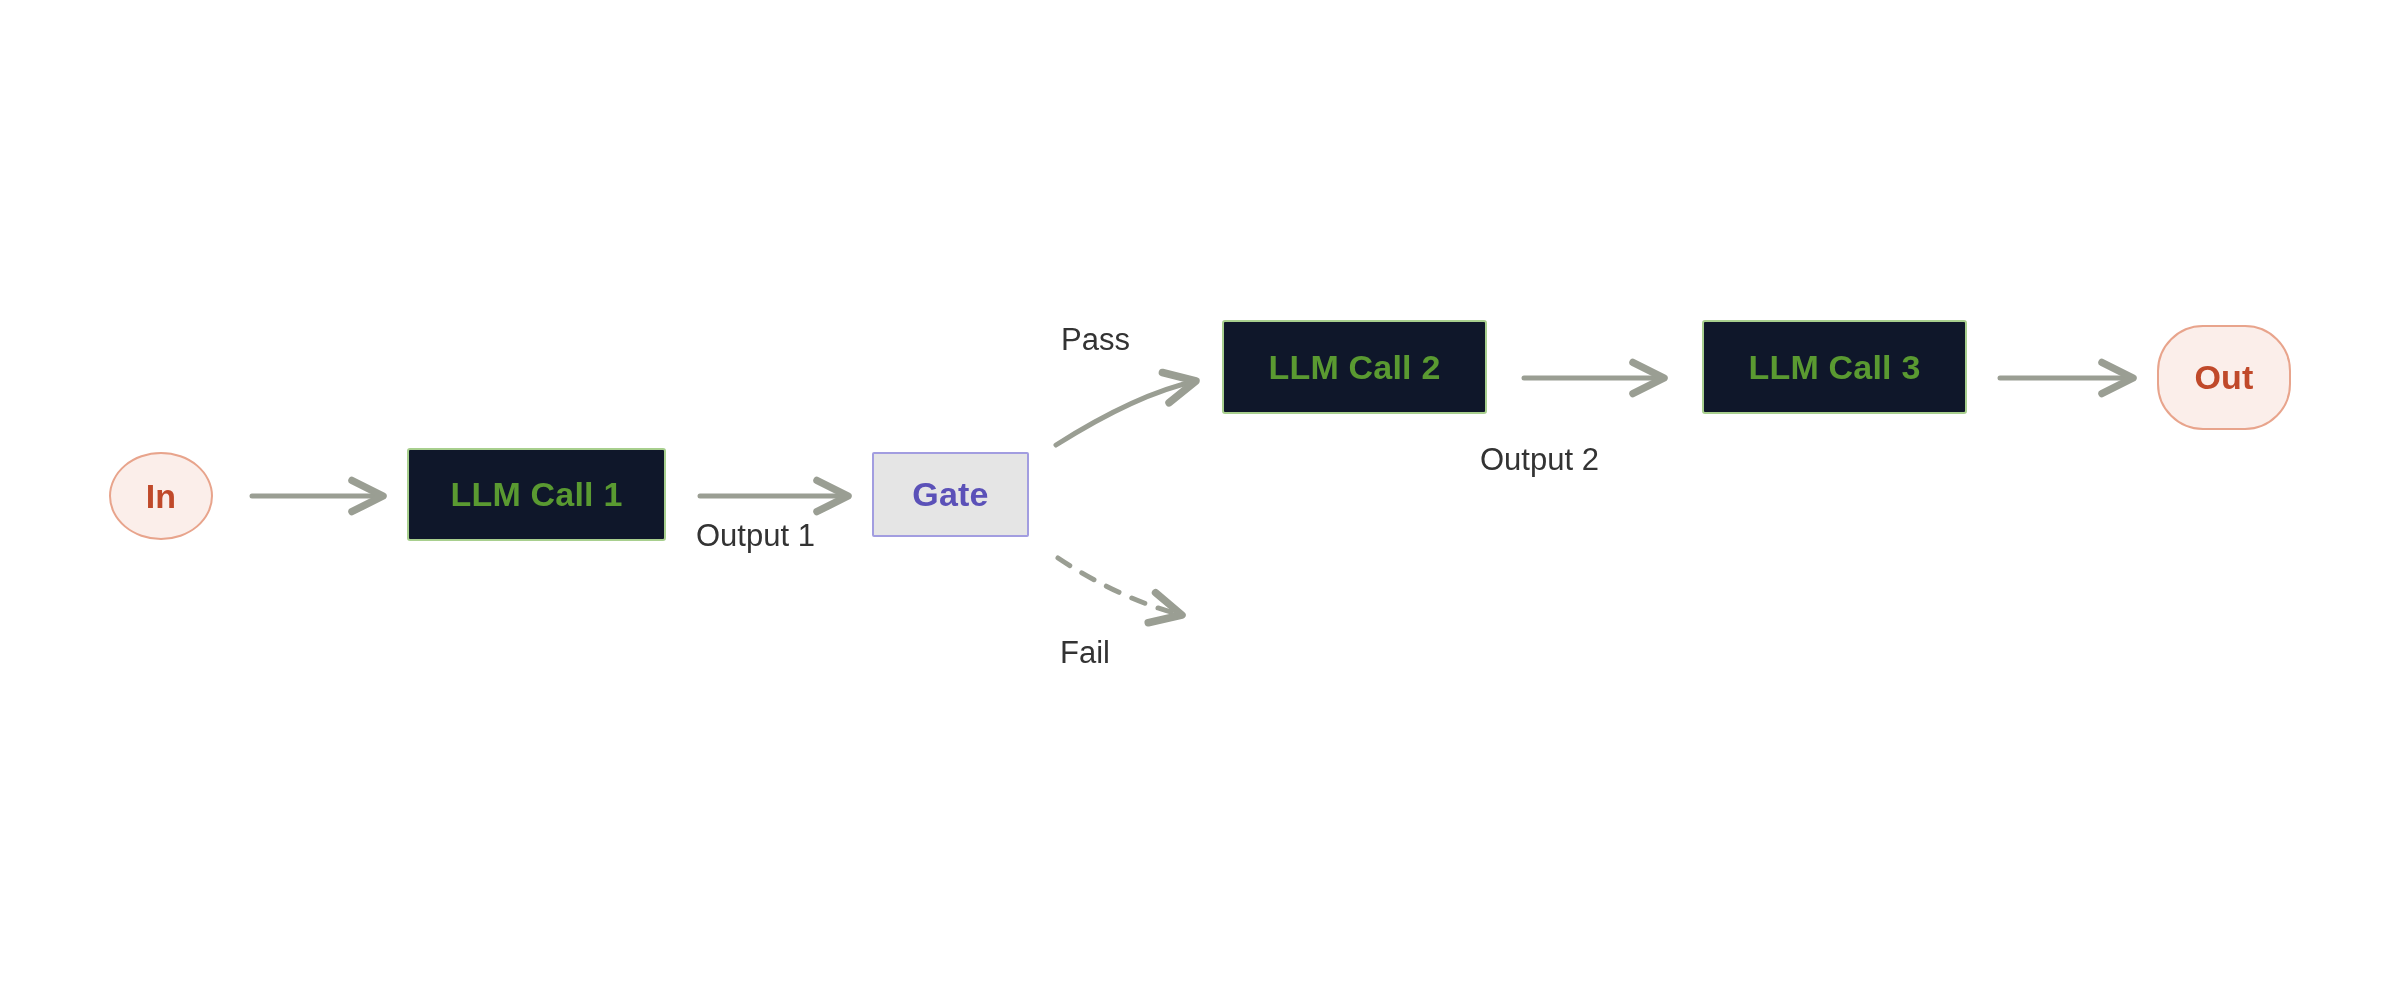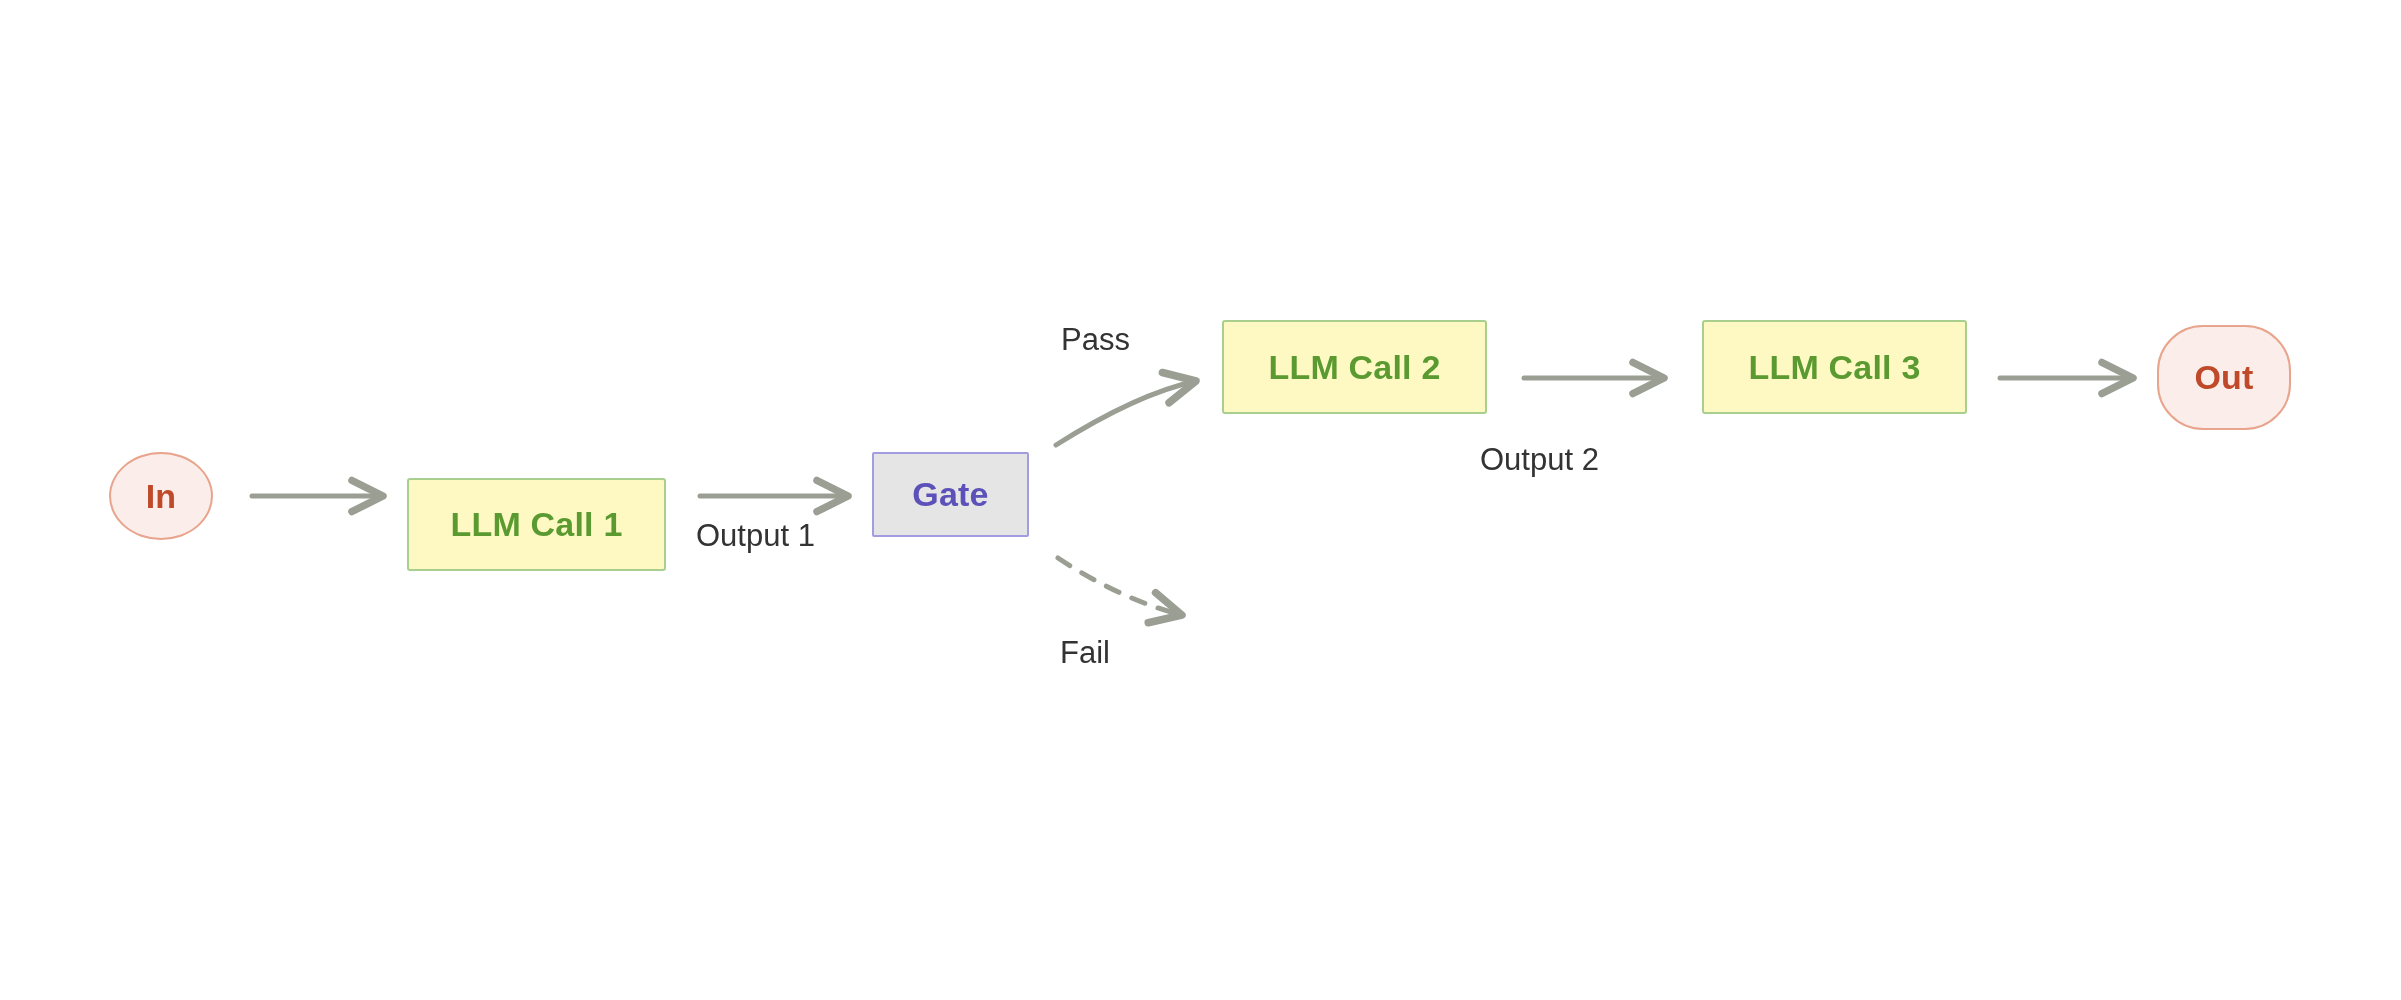--- a/index.html
+++ b/index.html
@@ -48,21 +48,21 @@
 
   
   .node-terminal {
     background: #fbeeea;
     border: 2px solid #e8a48c;
     color: #c0492a;
   }
 
   
   .node-process {
-    background: #fef9c3;
+    background: #0f172a;
     border: 2px solid #a8cf8e;
     border-radius: 3px;
     color: #5a9a31;
   }
 
   
   .node-decision {
     background: #e5e5e5;
     border: 2px solid #a29de0;
     border-radius: 2px;
@@ -71,21 +71,20 @@
 
   
   #node-in {
     left: 109px;  top: 452px;  width: 104px; height: 88px;
     border-radius: 52px / 44px;
     font-size: 34px;
   }
   #node-llm-call-1 {
     left: 407px;  top: 448px;  width: 259px; height: 93px;
     font-size: 34px;
-    margin-top: 30px;
   }
   #node-gate {
     left: 872px;  top: 452px;  width: 157px; height: 85px;
     font-size: 34px;
   }
   #node-llm-call-2 {
     left: 1222px; top: 320px;  width: 265px; height: 94px;
     font-size: 34px;
   }
   #node-llm-call-3 {

